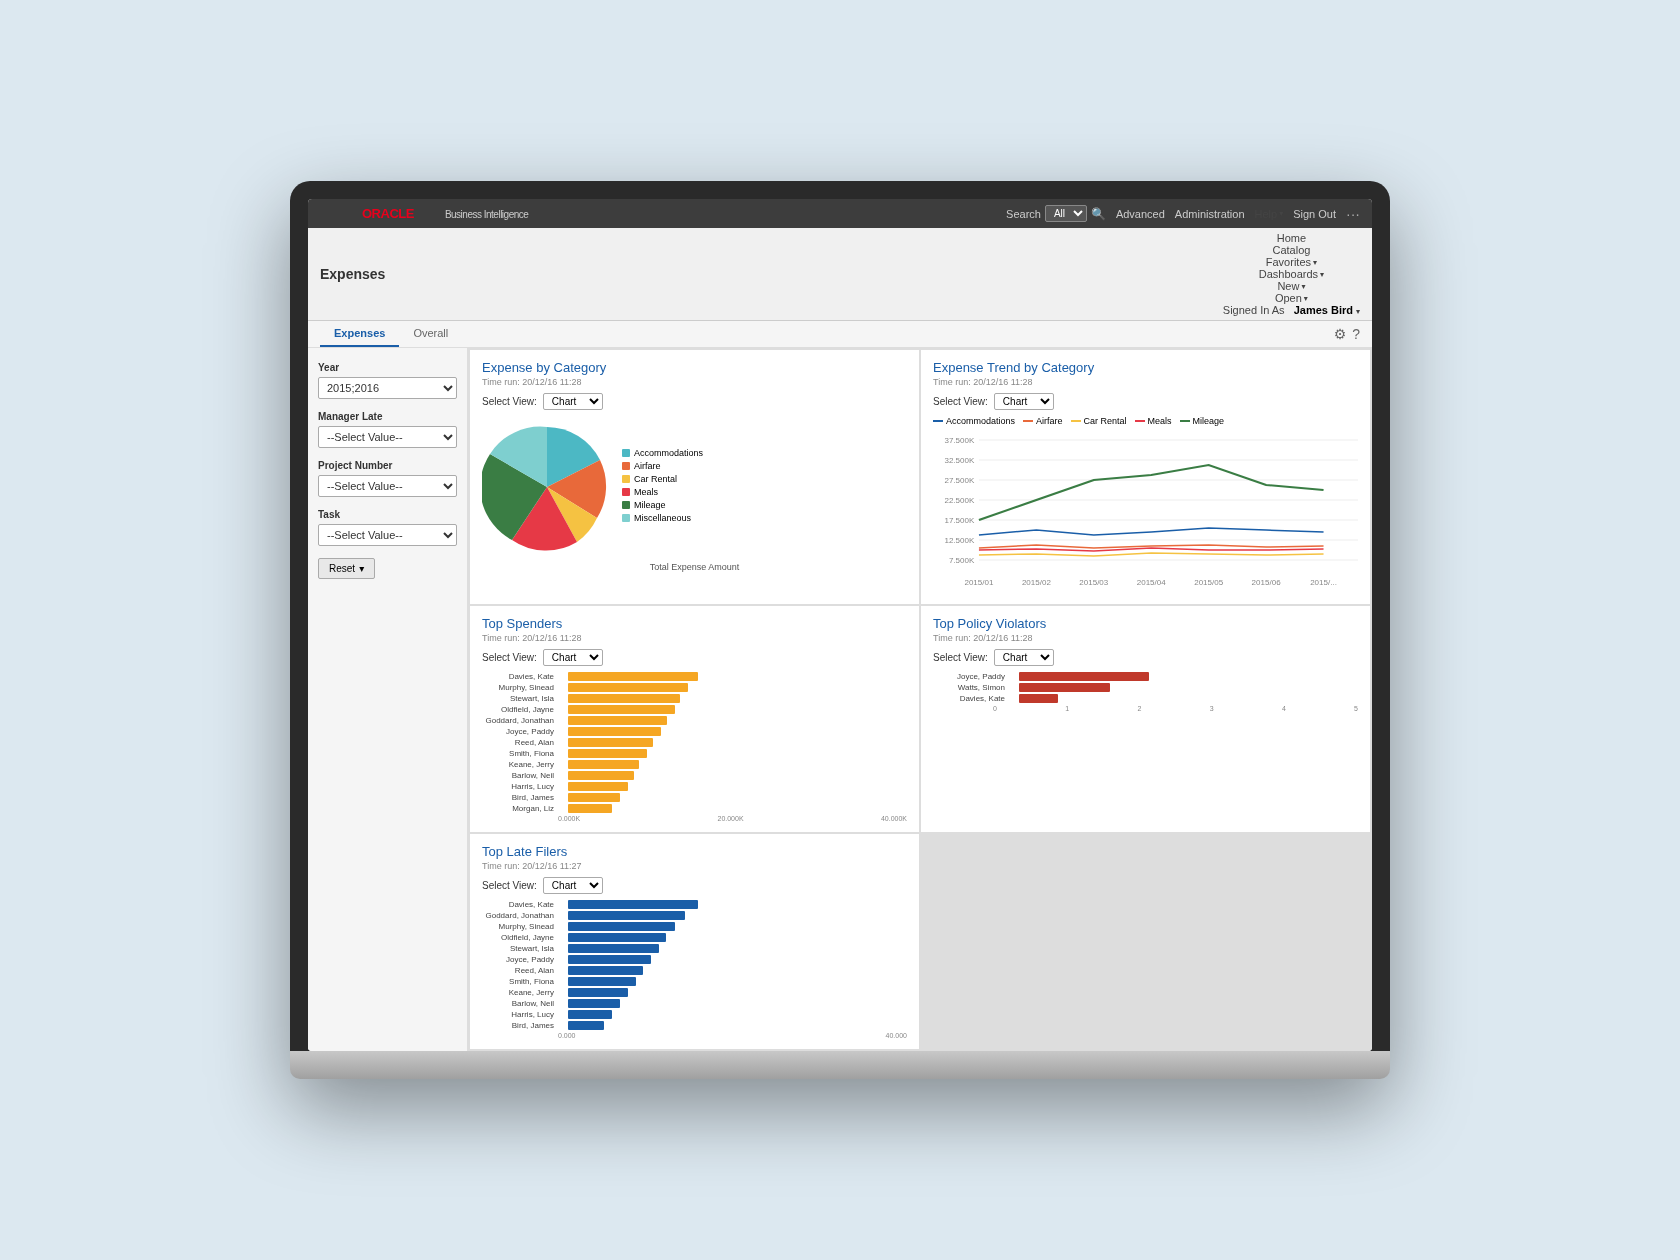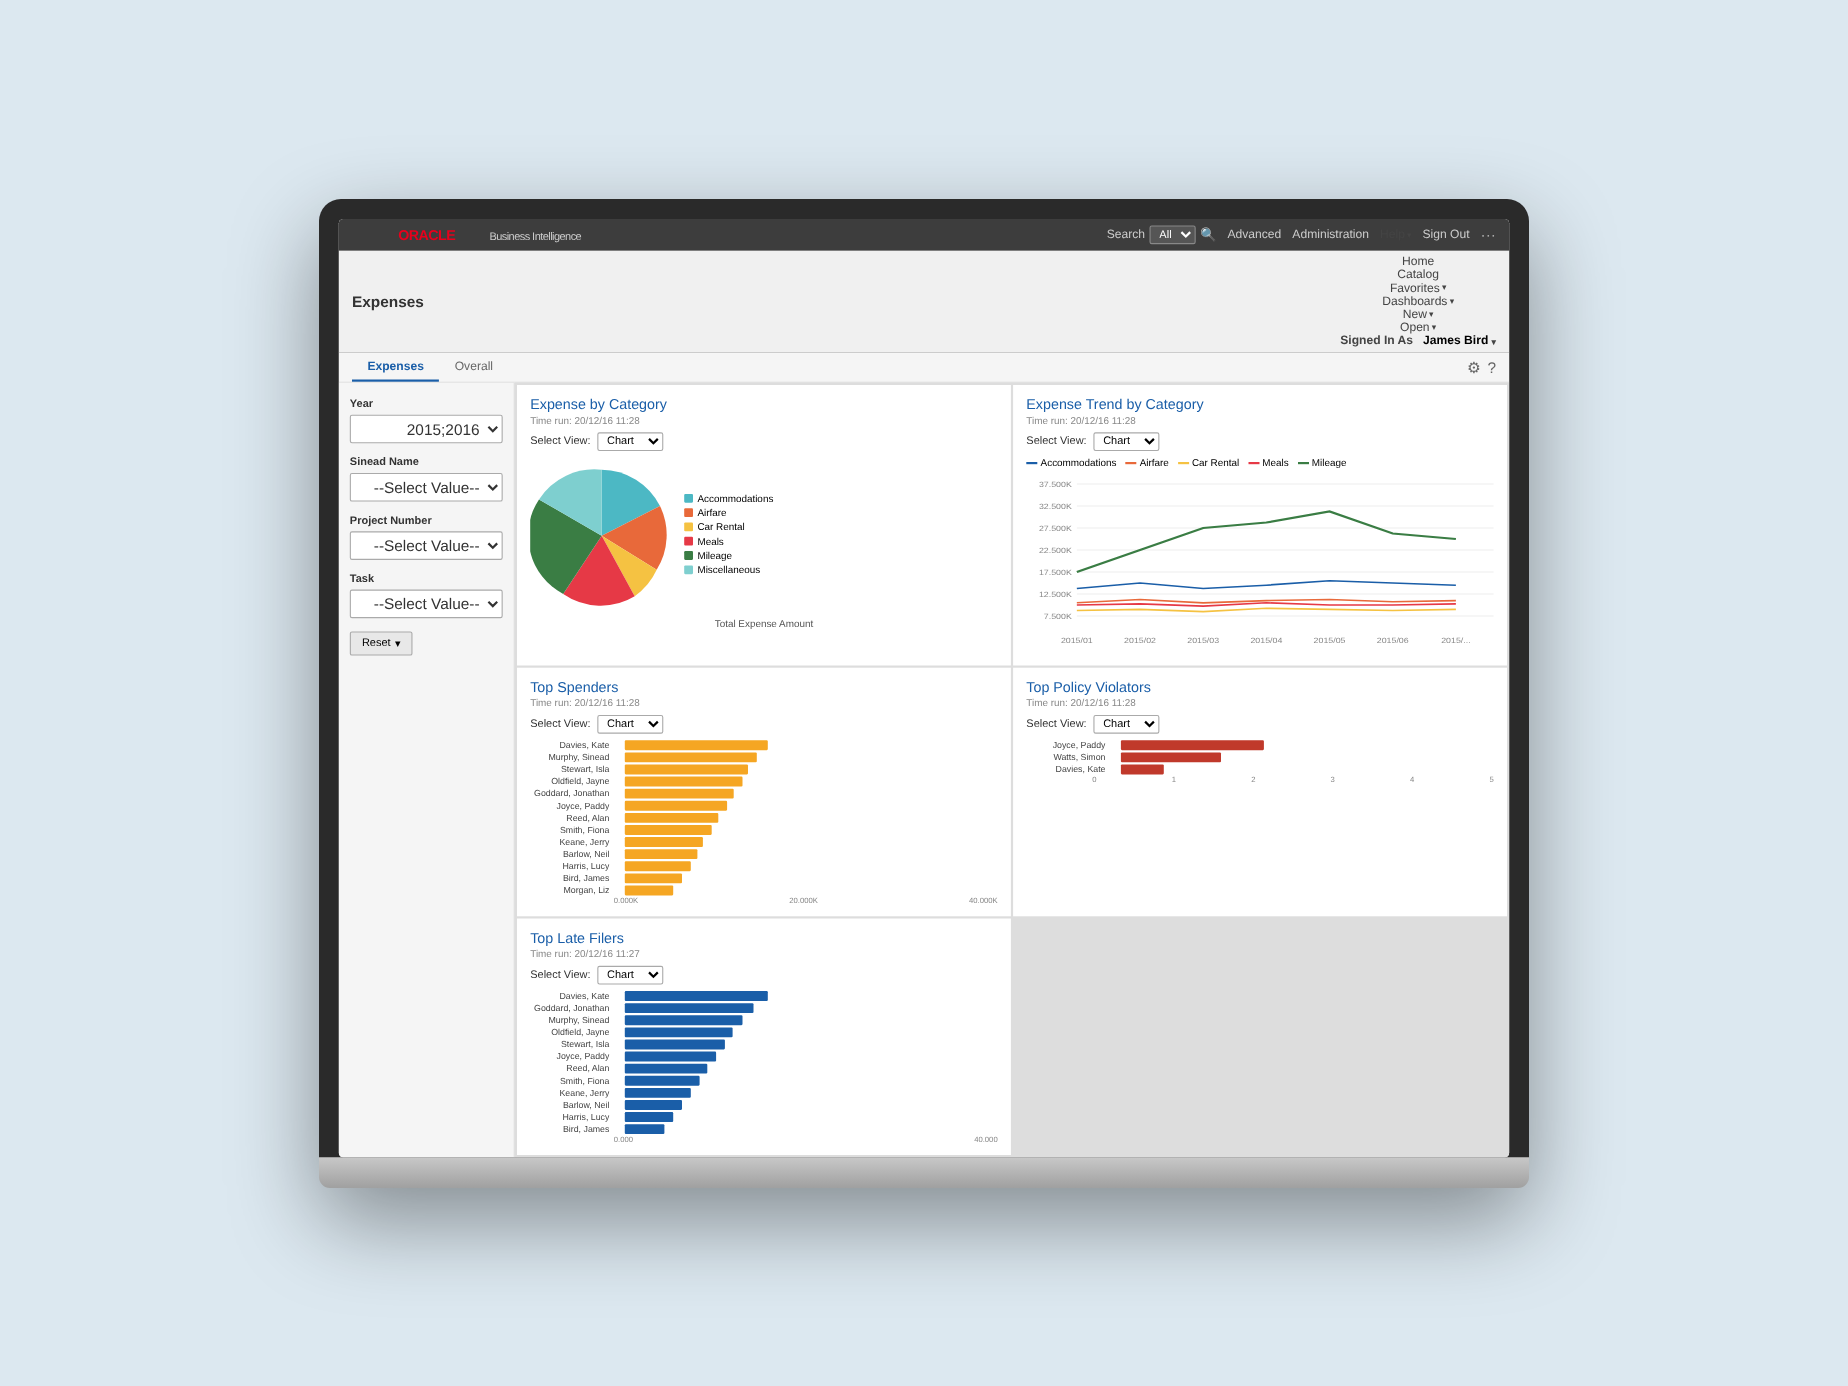--- a/index.html
+++ b/index.html
@@ -126,21 +126,20 @@
       align-items: center;
       gap: 2px;
     }
     .nav-dropdown .arrow { font-size: 8px; }
     .signed-in {
       font-size: 11px;
       color: #444;
       display: flex;
       align-items: flex-end;
       gap: 3px;
-      font-weight: bold;
     }
     .signed-in strong { color: #000; }
 
     
     .tab-bar {
       background: #f5f5f5;
       border-bottom: 1px solid #ddd;
       display: flex;
       align-items: center;
       padding: 0 12px;
@@ -186,27 +185,26 @@
     }
     .filter-group { margin-bottom: 12px; }
     .filter-label {
       font-size: 10px;
       color: #333;
       font-weight: bold;
       margin-bottom: 4px;
     }
     .filter-select {
       width: 100%;
-      font-size: 14px;
+      font-size: 11px;
       padding: 3px 4px;
       border: 1px solid #aaa;
       border-radius: 2px;
       background: #fff;
       color: #333;
-      text-align: right;
     }
     .reset-btn {
       font-size: 10px;
       padding: 4px 10px;
       background: #e8e8e8;
       border: 1px solid #aaa;
       border-radius: 2px;
       cursor: pointer;
       display: flex;
       align-items: center;
@@ -396,21 +394,21 @@
     <div class="main-content">
 
       <div class="sidebar">
         <div class="filter-group">
           <div class="filter-label">Year</div>
           <select class="filter-select">
             <option>2015;2016</option>
           </select>
         </div>
         <div class="filter-group">
-          <div class="filter-label">Sinead Name</div>
+          <div class="filter-label">Manager Late</div>
           <select class="filter-select">
             <option>--Select Value--</option>
           </select>
         </div>
         <div class="filter-group">
           <div class="filter-label">Project Number</div>
           <select class="filter-select">
             <option>--Select Value--</option>
           </select>
         </div>

